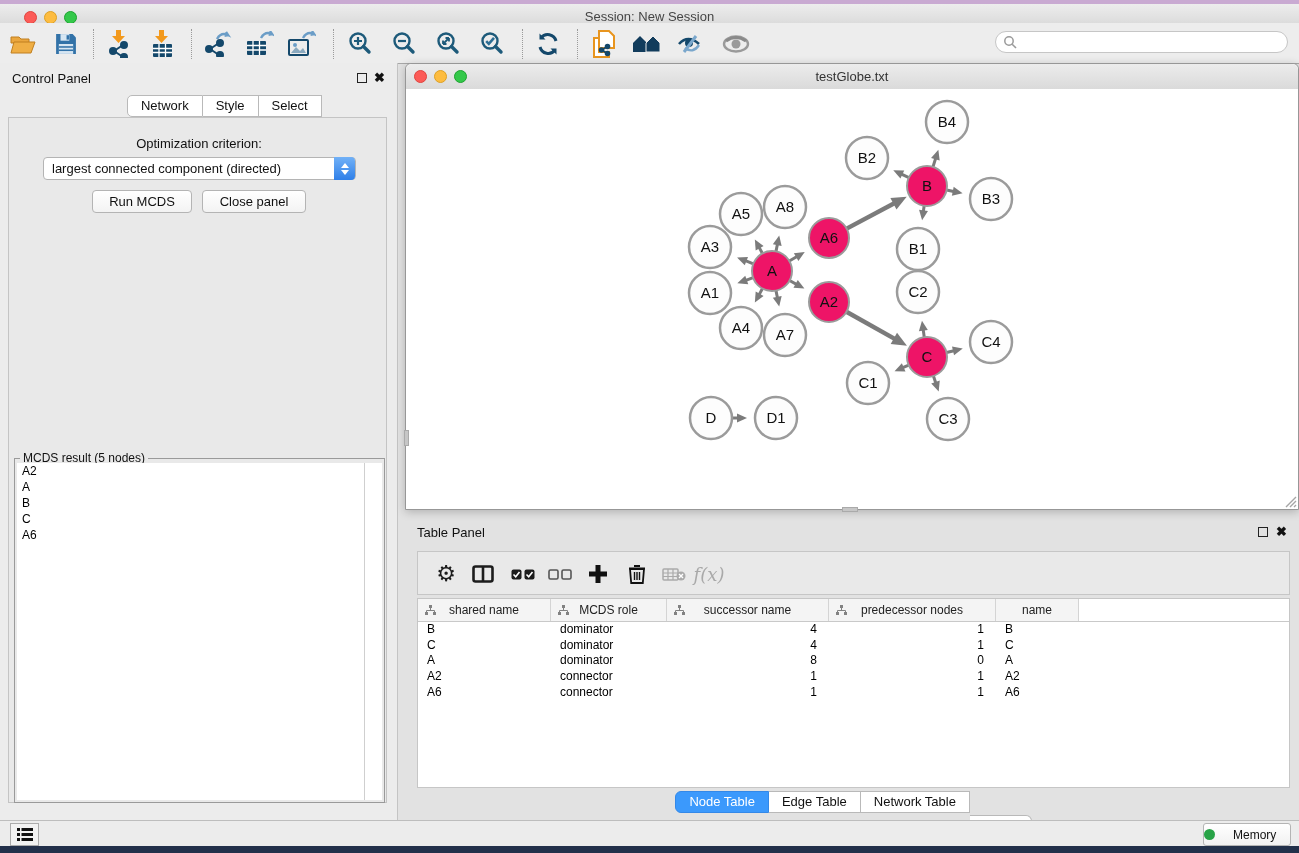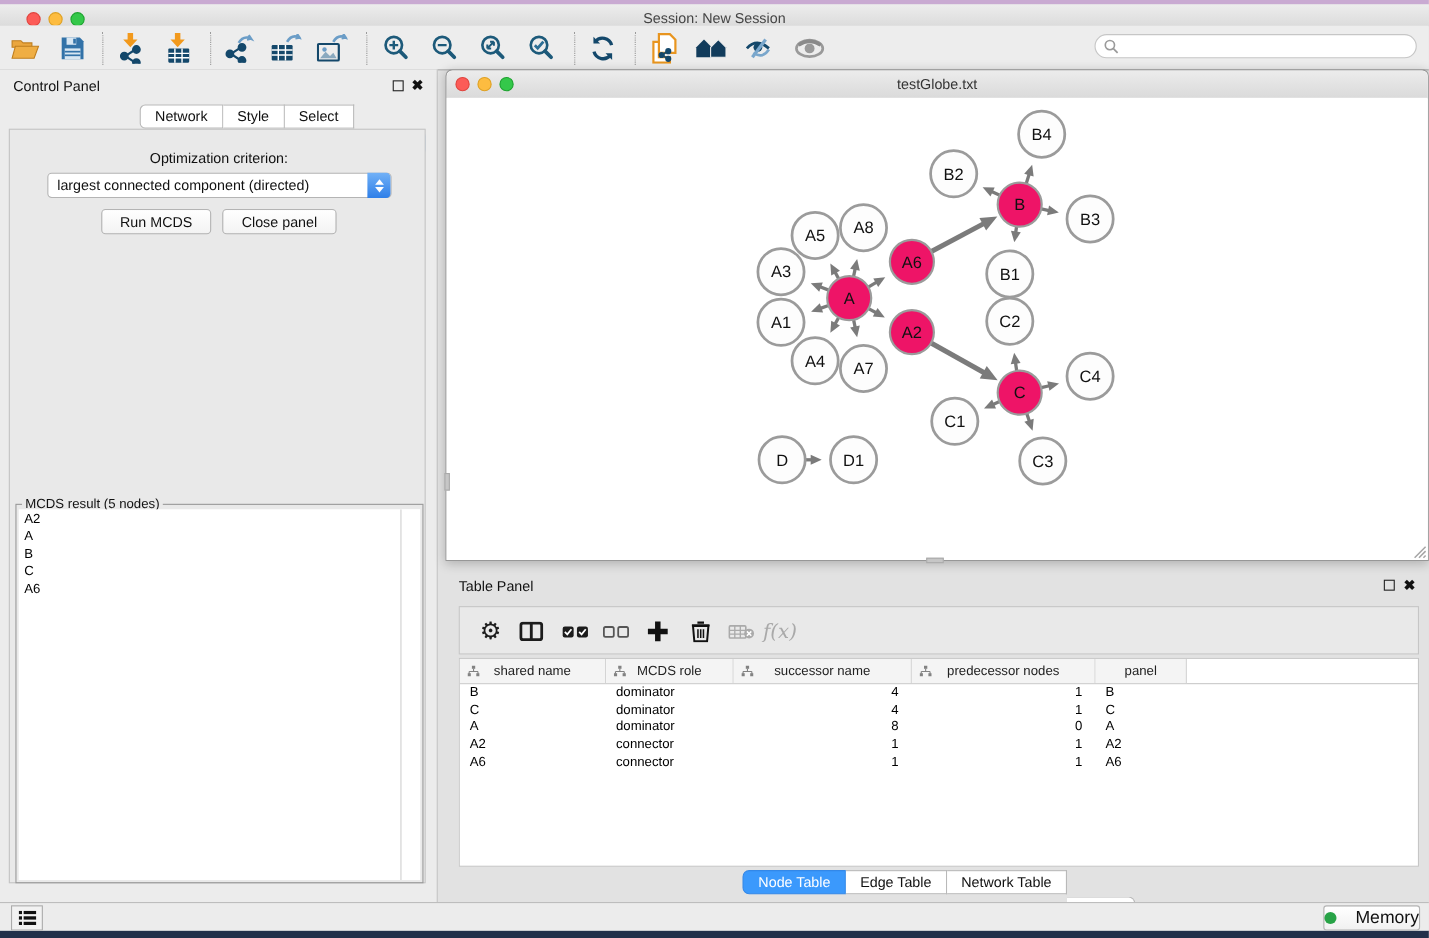--- a/index.html
+++ b/index.html
@@ -72,21 +72,21 @@
   .td{font-size:12px;line-height:15.7px;color:#000;box-sizing:border-box;white-space:nowrap;}
   #table-tabs{left:417px;top:791px;width:873px;display:flex;justify-content:center;}
   #table-tabs .seg-tab{height:20px;line-height:20px;border-radius:0;}
   #table-tabs .seg-tab:first-child{border-radius:6px 0 0 6px;}
   #table-tabs .seg-tab:last-child{border-radius:0 6px 6px 0;}
   
   #statusbar{left:0;top:820px;width:1299px;height:26px;background:#ececec;border-top:1px solid #bdbdbd;box-sizing:border-box;}
   #list-btn{position:absolute;left:10px;top:2px;width:27px;height:21px;background:#f2f2f2;border:1px solid #ababab;
     display:flex;align-items:center;justify-content:center;}
   #memory-btn{position:absolute;right:8px;top:2px;width:86px;height:21px;background:linear-gradient(#fff,#f1f1f1);
-    border:1px solid #b4b4b4;border-radius:3px;display:flex;align-items:center;justify-content:space-between;gap:6px;font-size:16px;color:#111;}
+    border:1px solid #b4b4b4;border-radius:3px;display:flex;align-items:center;justify-content:flex-start;gap:18px;font-size:12px;color:#111;}
   #memory-dot{width:11px;height:11px;border-radius:50%;background:#28a347;}
   .gear{font-size:22px;color:#1c1c1c;line-height:22px;}
 </style>
 </head>
 <body>
 
 <div class="abs" id="desktop-top"></div>
 <div class="abs" id="desktop-bottom"></div>
 
 <div class="abs" id="titlebar">
@@ -458,21 +458,21 @@
       <div class="th" style="width: 167px;">
         <svg class="tree" width="11" height="10" viewBox="0 0 11 10">
           <rect x="4" y="0" width="3" height="3" fill="#828282"></rect>
           <path d="M5.5 3v2.5M1.5 5.5v2M9.5 5.5v2M1.5 5.5h8" stroke="#828282" fill="none"></path>
           <rect x="0" y="7" width="3" height="3" fill="#828282"></rect>
           <rect x="8" y="7" width="3" height="3" fill="#828282"></rect>
         </svg>
         <span>predecessor nodes</span>
       </div>
       <div class="th" style="width: 83px;">
-        <span>panel</span>
+        <span>name</span>
       </div>
     </div>
   <div id="tbl-body">
       <div class="tr">
         <div class="td" style="width: 133px; text-align: left; padding: 0px 0px 0px 9px;">B</div>
         <div class="td" style="width: 116px; text-align: left; padding: 0px 0px 0px 9px;">dominator</div>
         <div class="td" style="width: 162px; text-align: right; padding: 0px 12px 0px 0px;">4</div>
         <div class="td" style="width: 167px; text-align: right; padding: 0px 12px 0px 0px;">1</div>
         <div class="td" style="width: 83px; text-align: left; padding: 0px 0px 0px 9px;">B</div>
       </div>

